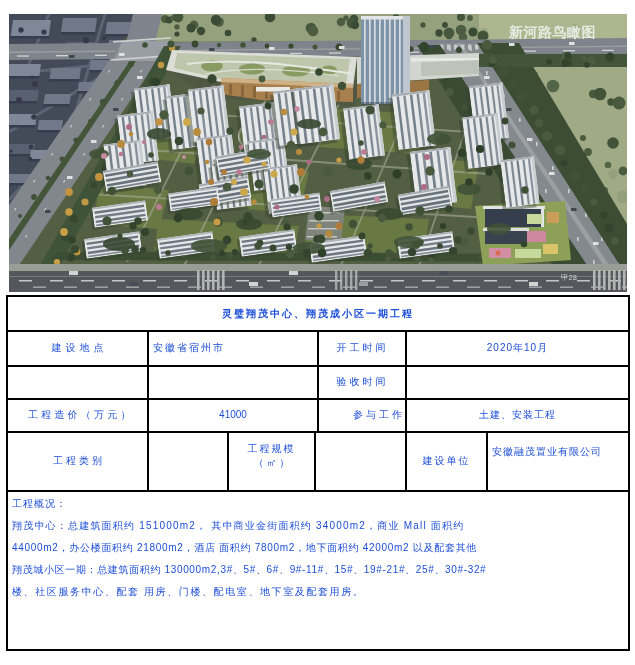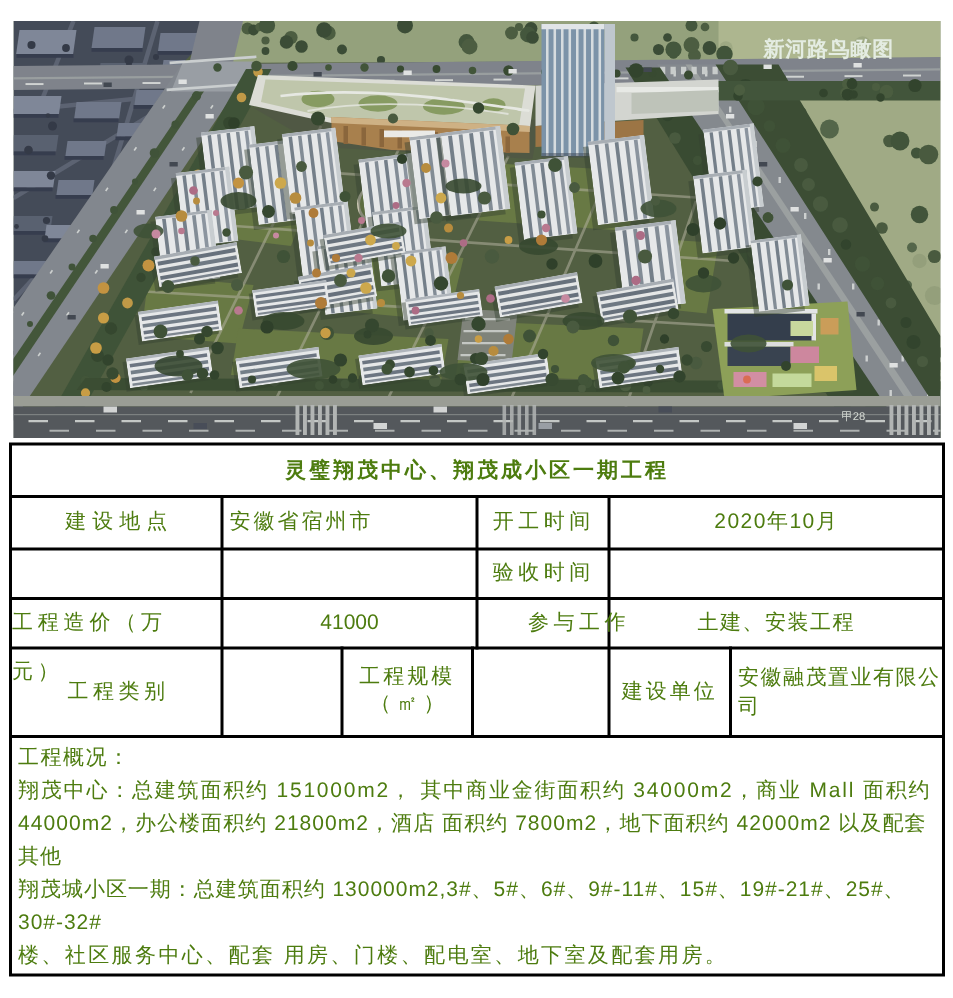--- a/index.html
+++ b/index.html
@@ -1,18 +1,18 @@
 <!DOCTYPE html>
 <html><head>
 <meta charset="utf-8">
 <style>
 html,body{margin:0;padding:0;background:#fff;width:635px;height:665px;font-family:"Liberation Sans",sans-serif;}
 #page{position:relative;width:635px;height:665px;overflow:hidden;}
 .ln{position:absolute;background:#000;}
-.ct{position:absolute;color:#4d7c0f;font-size:14px;}
+.ct{position:absolute;color:#1d4ed8;font-size:10px;}
 </style>
 </head>
 <body>
 <div id="page">
 
 <div style="position:absolute;left:9px;top:14px;width:618px;height:278px;">
 <svg width="618" height="278" viewBox="0 0 618 278">
 <defs>
 <symbol id="tw" viewBox="0 0 34 54" preserveAspectRatio="none">
 <rect width="34" height="54" fill="#edeff0"></rect>
@@ -943,25 +943,25 @@
 
 <div class="ct" style="left:145px;top:33px;width:164px;height:35px;line-height:35px;letter-spacing:2px;">安徽省宿州市</div>
 
 <div class="ct" style="left:309px;top:33px;width:88px;height:35px;line-height:35px;text-align:center;letter-spacing:3px;text-indent:3px;">开工时间</div>
 
 <div class="ct" style="left:399px;top:33px;width:221px;height:35px;line-height:35px;text-align:center;letter-spacing:1px;">2020年10月</div>
 
 
 <div class="ct" style="left:309px;top:68px;width:88px;height:33px;line-height:33px;text-align:center;letter-spacing:3px;text-indent:3px;">验收时间</div>
 
-<div class="ct" style="left:0;top:101px;width:135px;height:33px;line-height:33px;letter-spacing:3.2px;">工程造价（万元）</div>
+<div class="ct" style="left:20px;top:101px;width:135px;height:33px;line-height:33px;letter-spacing:3.2px;">工程造价（万元）</div>
 
 <div class="ct" style="left:141px;top:101px;width:168px;height:33px;line-height:33px;text-align:center;">41000</div>
 
-<div class="ct" style="left:309px;top:101px;width:88px;height:33px;line-height:33px;text-align:left;letter-spacing:3px;text-indent:3px;padding-left:32px;">参与工作</div>
+<div class="ct" style="left:309px;top:101px;width:88px;height:33px;line-height:33px;text-align:right;letter-spacing:3px;text-indent:3px;">参与工作</div>
 
 <div class="ct" style="left:399px;top:101px;width:221px;height:33px;line-height:33px;text-align:center;letter-spacing:1px;">土建、安装工程</div>
 
 <div class="ct" style="left:0;top:134px;width:139px;height:59px;line-height:59px;text-align:center;letter-spacing:3px;text-indent:3px;">工程类别</div>
 
 
 <div class="ct" style="left:221px;top:134px;width:85px;height:59px;text-align:center;">
         <div style="margin-top:11px;letter-spacing:2px;">工程规模</div>
         <div>（&nbsp;㎡&nbsp;）</div>
       </div>

